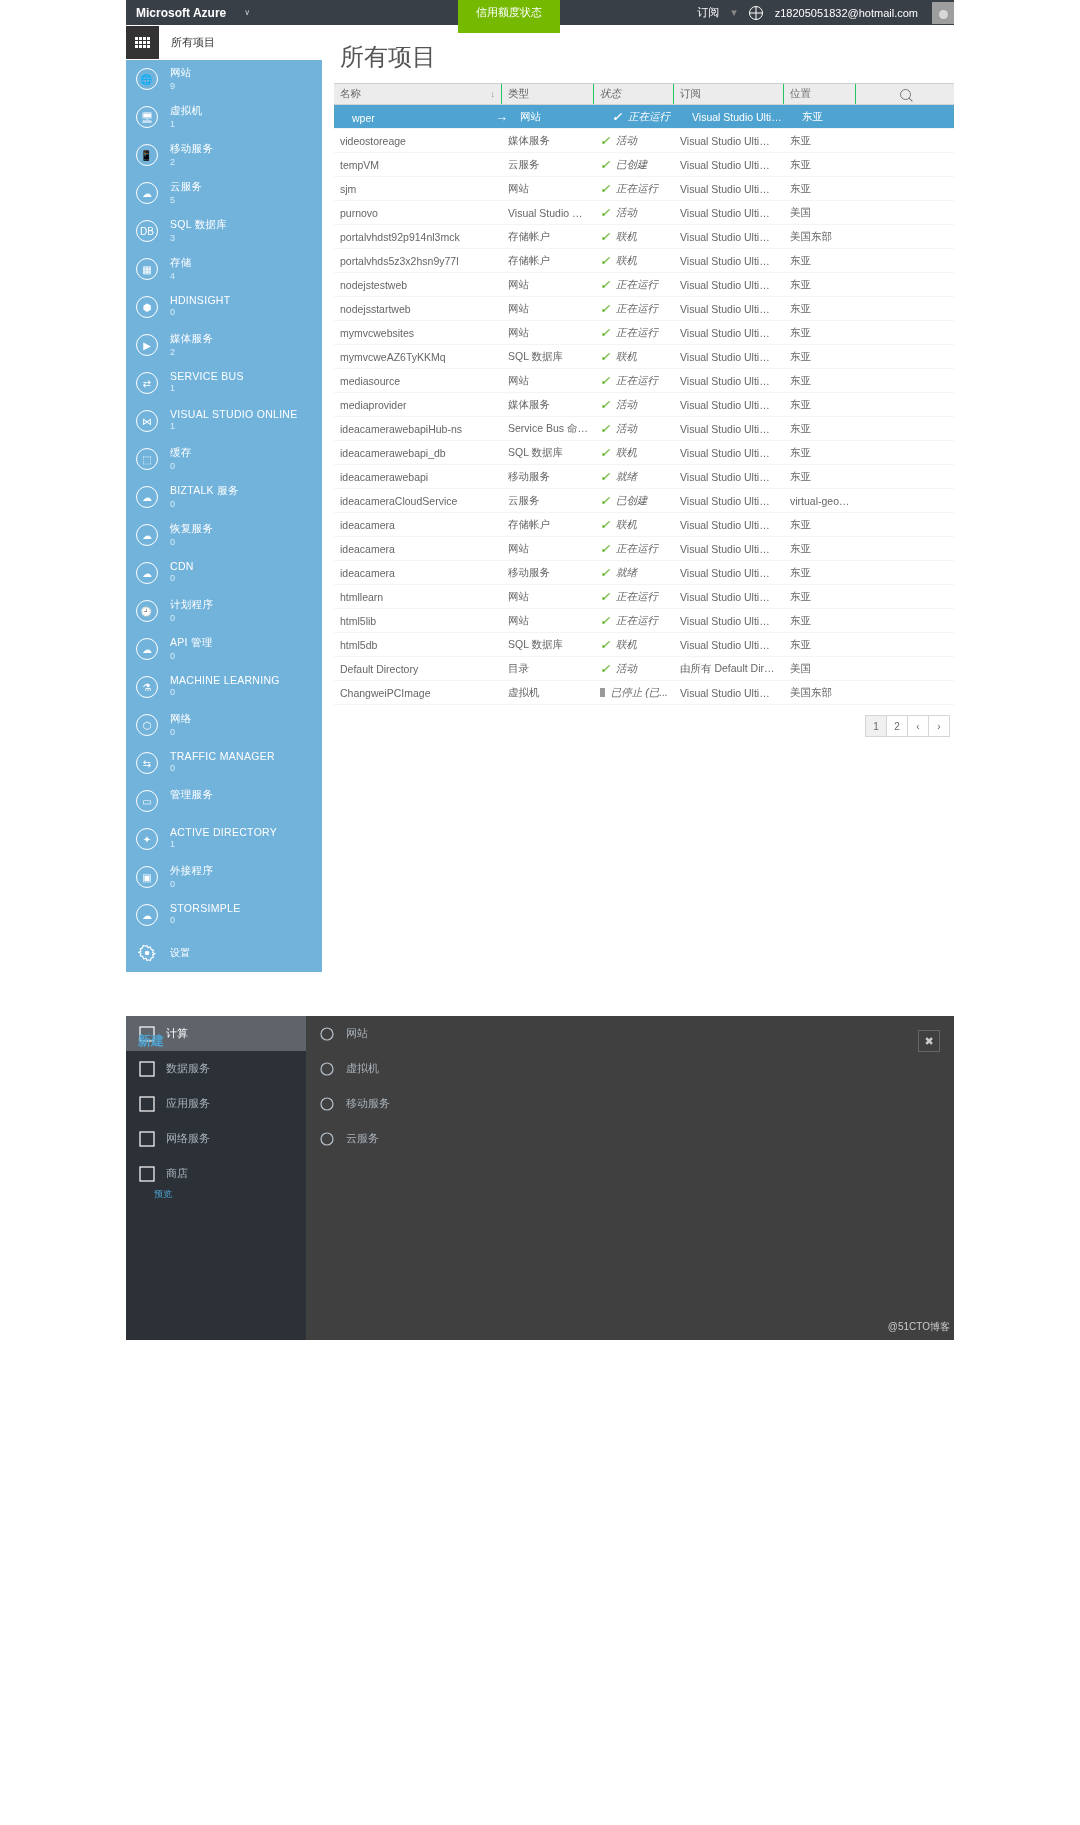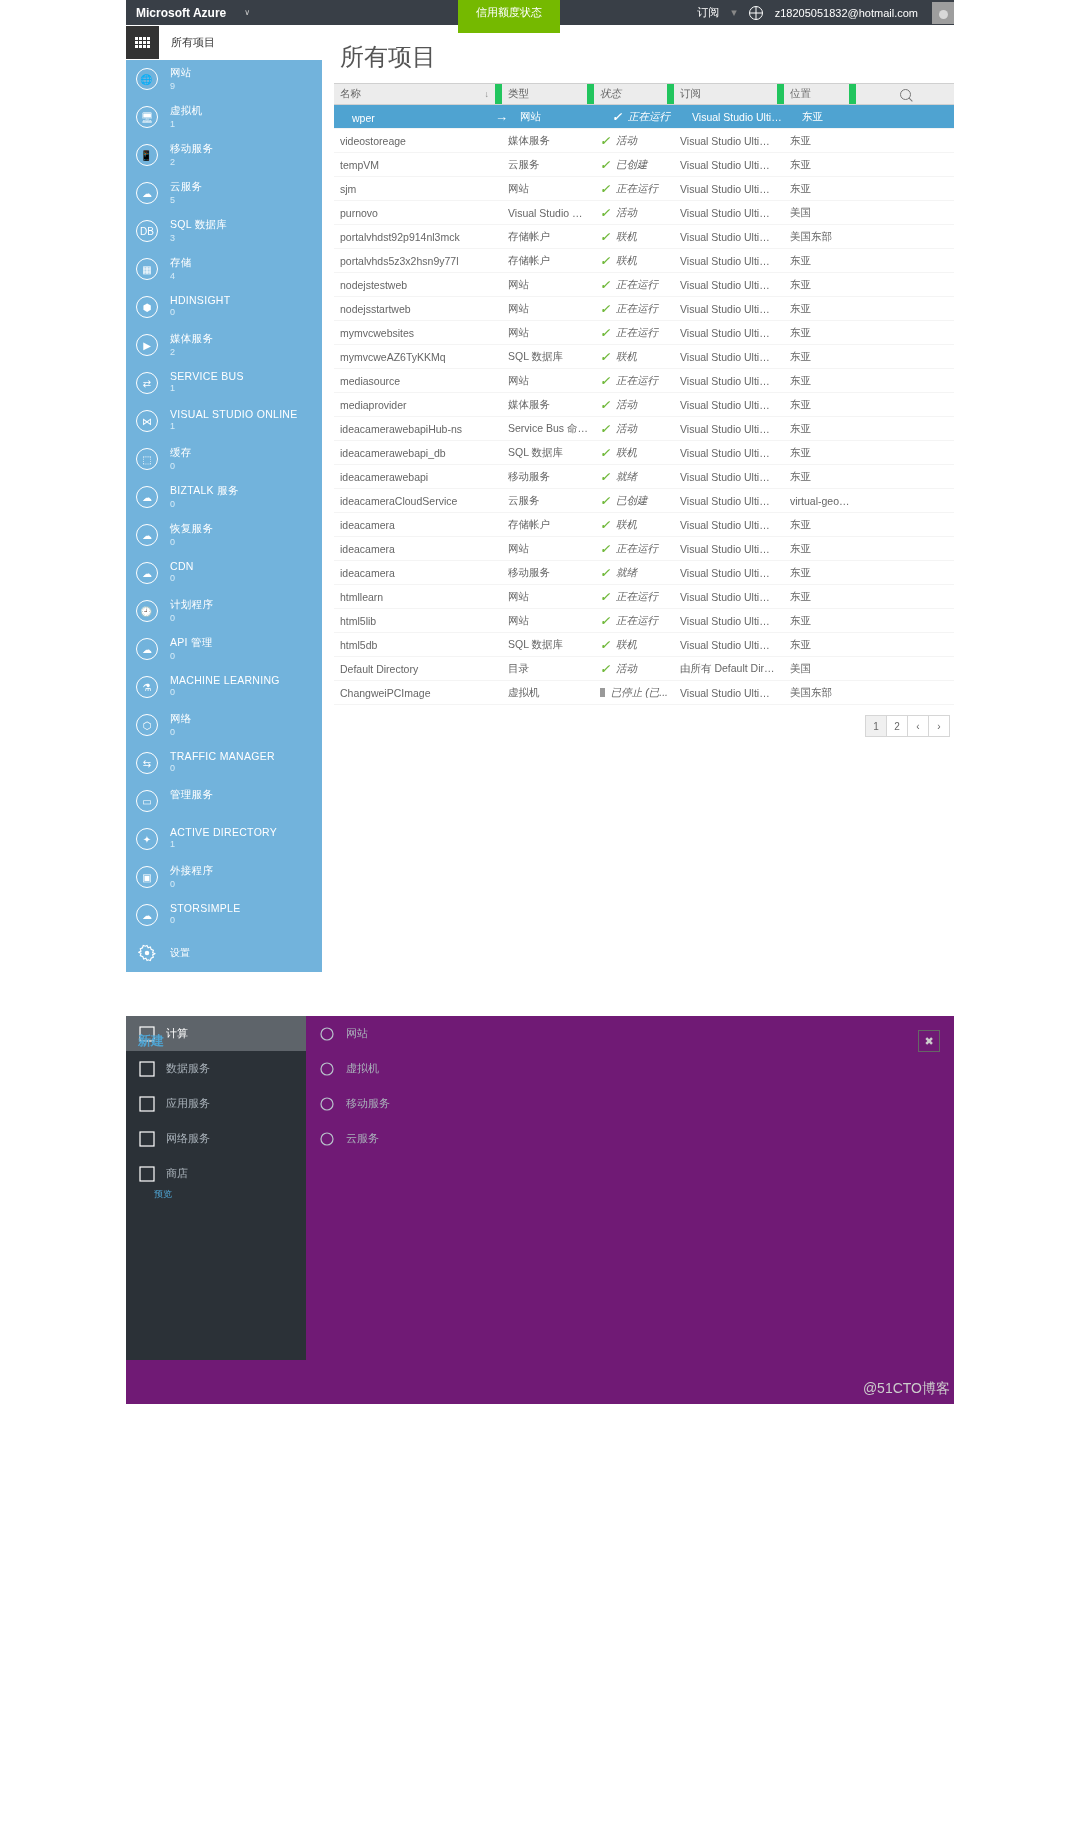--- a/index.html
+++ b/index.html
@@ -32,53 +32,53 @@
 .sbitem .ic svg, .sbitem .ic div { width:22px; height:22px; }
 .sbitem .meta .name{font-size:10.5px;letter-spacing:.3px;}
 .sbitem .meta .count{font-size:9px; color:#d7ecf8;margin-top:1px;}
 .settings{display:flex;align-items:center;padding:10px 8px;color:#fff;font-size:10px;}
 .settings .ic{width:26px;display:flex;justify-content:center;margin-right:10px;}
 
 
 .main { flex:1; padding:12px 0 12px 12px; min-width:0;}
 .pagetitle { font-size:24px; color:#555; font-weight:400; margin:4px 0 10px 6px; }
 .gridhead { display:flex; background:#ececec; border-top:1px solid #d0d0d0; border-bottom:1px solid #d0d0d0; height:22px; font-size:10.5px; color:#666;}
-.gridhead >div{display:flex;align-items:center;padding:0 6px;border-right:7px solid #22c55e;}
+.gridhead >div{display:flex;align-items:center;padding:0 6px;border-right:1px solid #22c55e;}
 .c-name{width:168px;} .c-type{width:92px;} .c-status{width:80px;font-style:italic;} .c-sub{width:110px;} .c-loc{width:72px;} .c-search{flex:1;justify-content:center;border-right:none !important;}
 .sort-arrow{margin-left:auto;font-size:9px;color:#888;}
 .search-ic{width:11px;height:11px;border:1.3px solid #777;border-radius:50%;position:relative;}
 .search-ic:after{content:"";position:absolute;width:5px;height:1.3px;background:#777;transform:rotate(45deg);bottom:-2px;right:-3px;}
 .row { display:flex; font-size:10.5px; color:#666; height:24px; align-items:center; border-bottom:1px solid #f4f4f4;}
 .row >div{padding:0 6px; overflow:hidden; text-overflow:ellipsis; white-space:nowrap;}
 .row .c-status{display:flex;align-items:center;gap:6px;}
 .row.sel{background:#4fa3d1;color:#fff;}
 .row.sel .c-name{display:flex;align-items:flex-end;justify-content:space-between;margin-left:12px;}
 .chk{color:#71b93c;font-weight:bold;font-size:12px;}
 .row.sel .chk{color:#fff;}
 .stop{width:9px;height:9px;background:#999;display:inline-block;}
 .arrow-r{font-size:13px;}
 
 .pager{display:flex;justify-content:flex-end;padding:10px 4px;gap:0;}
 .pager div{width:22px;height:22px;border:1px solid #d6d6d6;display:flex;align-items:center;justify-content:center;font-size:10px;color:#666;margin-left:-1px;}
 .pager .cur{background:#f0f0f0;}
 
 
-.bottom { background:#701a75; height:388px; position:relative; color:#a9b2ba; }
+.bottom { background:#404040; height:324px; position:relative; color:#a9b2ba; }
 .new { position:absolute; left:12px; top:16px; color:#4fa3d1; font-size:13px; font-weight:600;}
 .close { position:absolute; right:14px; top:14px; width:22px; height:22px; border:1px solid #666; display:flex; align-items:center; justify-content:center; font-size:11px; color:#ccc;}
 .panelrow{display:flex;margin-top:44px;height:344px;}
 .col1{width:180px;background:#2b3137;}
 .col1 .pi:first-child{background:#5e646a;color:#fff;}
 .col2{width:180px;}
 .pi{display:flex;align-items:center;height:35px;padding:0 12px;font-size:11px;gap:10px;}
 .pi .pic{width:18px;height:18px;display:flex;align-items:center;justify-content:center;}
 .store .tag{font-size:9px;color:#4fa3d1;margin-top:-3px;margin-left:28px;}
 .desc{flex:1;padding:14px 40px;font-size:14px;line-height:1.6;color:#d8dde1;}
 
-.watermark{position:absolute;right:4px;bottom:6px;font-size:14px;color:#ccc;}
+.watermark{position:absolute;right:4px;bottom:6px;font-size:10px;color:#ccc;}
 </style>
 </head>
 <body>
 
 <div class="frame">
   <div class="topbar">
     <span class="brand">Microsoft Azure</span>
     <span class="dropdown-v">∨</span>
     <div class="credit">信用额度状态</div>
     <div class="spacer"></div>

